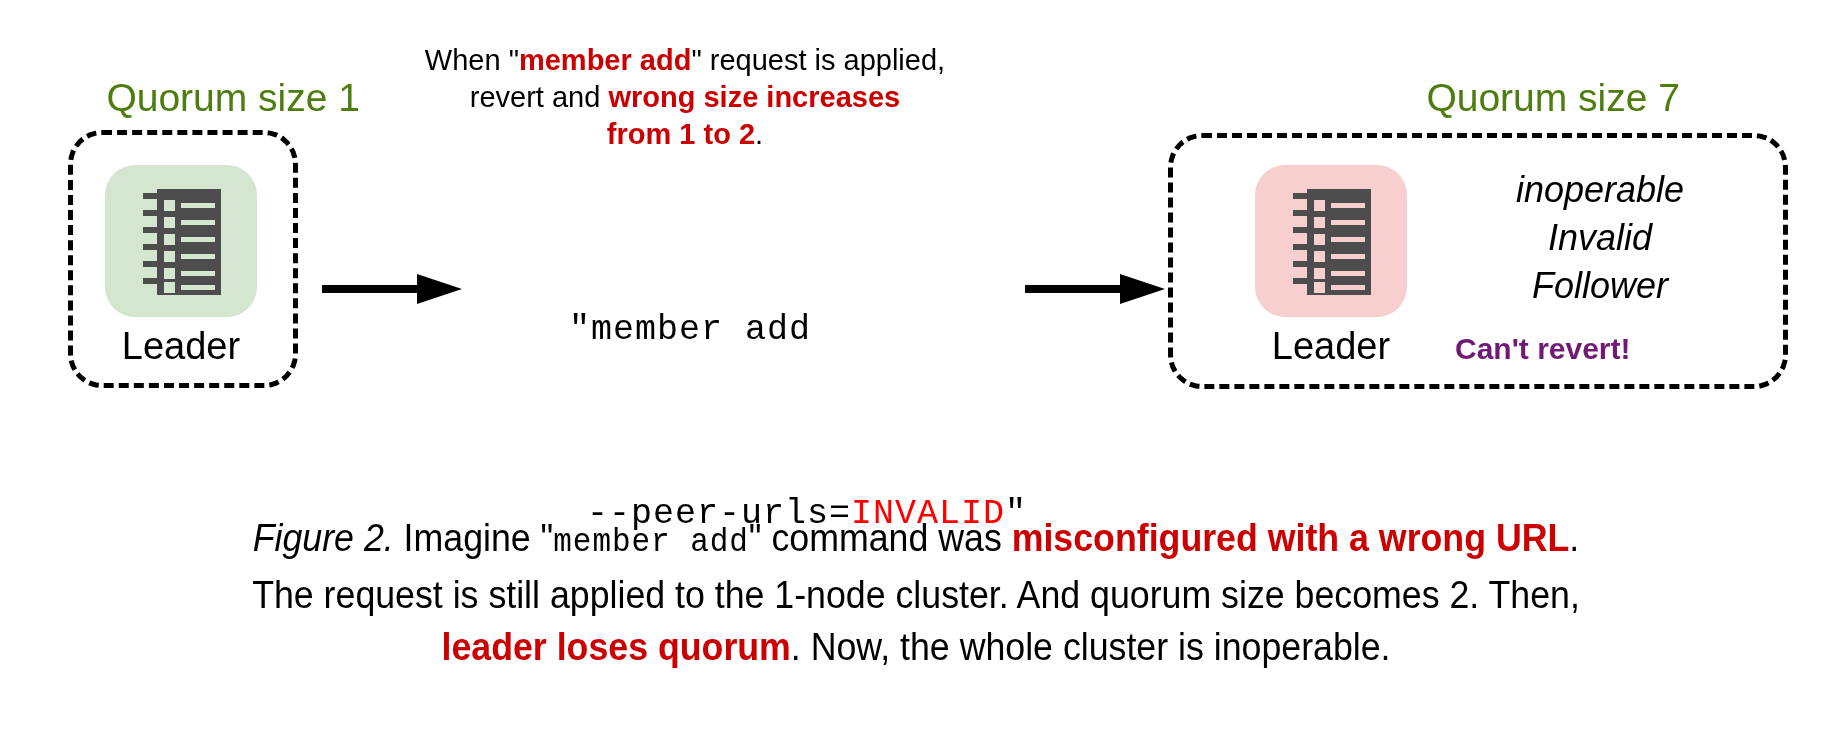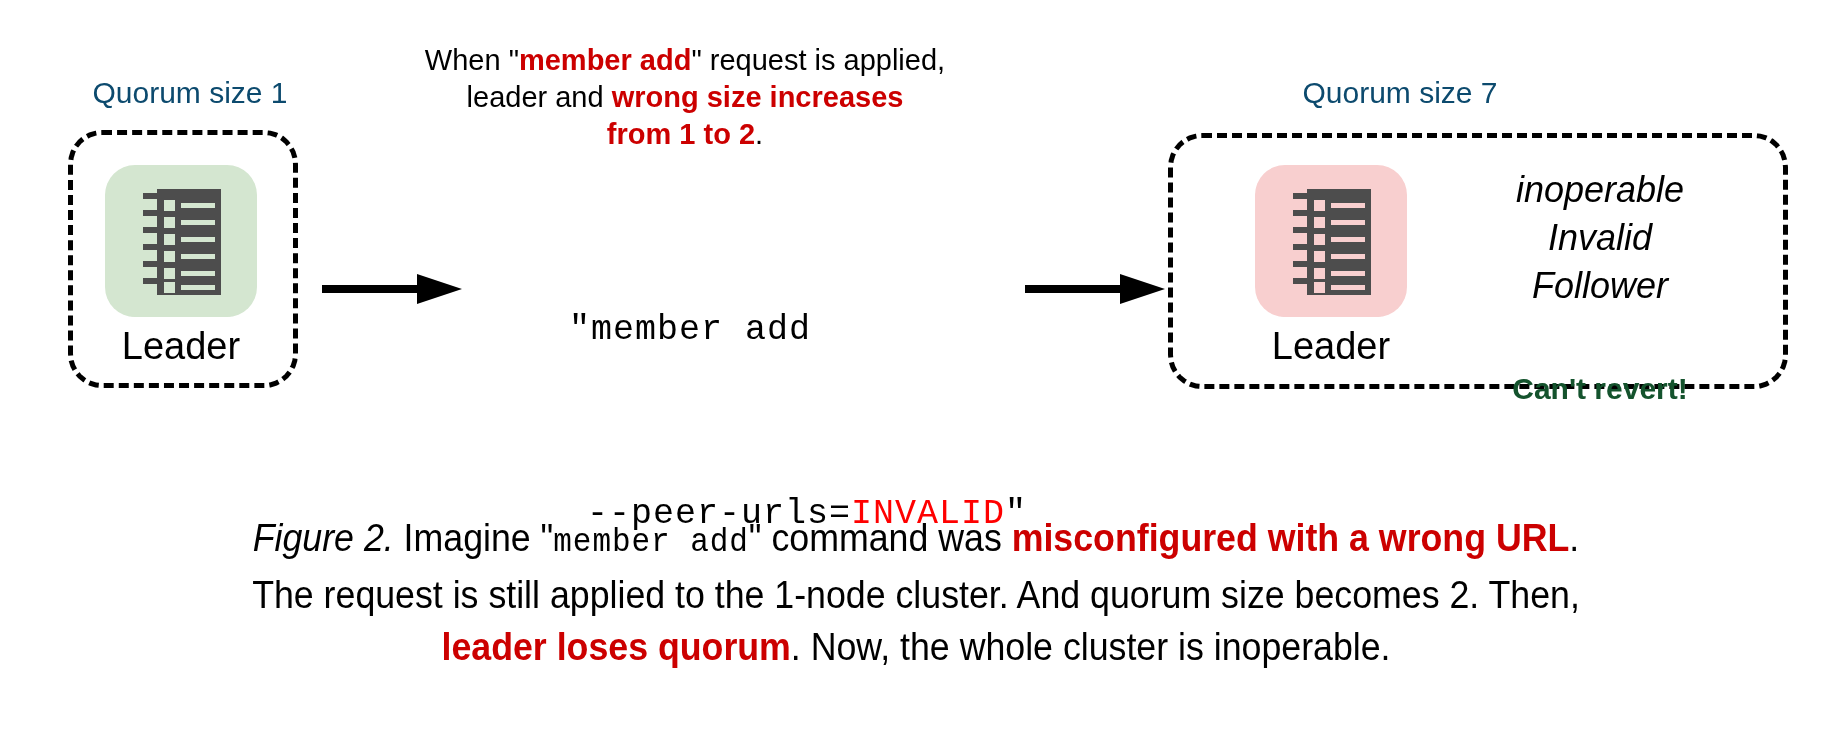--- a/index.html
+++ b/index.html
@@ -19,26 +19,26 @@
     width: 1832px;
     height: 738px;
     background: #ffffff;
   }
 
   
   .abs { position: absolute; }
 
   
   .cluster-title {
-    font-size: 30px;
+    font-size: 39px;
     line-height: 1;
     font-weight: 400;
-    color: #0c4a6e;
+    color: #4d7c0f;
     white-space: nowrap;
-    text-align: center;
+    text-align: right;
   }
 
   
   .cluster-box {
     border: 5px dashed #000000;
     border-radius: 34px;
     box-sizing: border-box;
     background: transparent;
   }
 
@@ -110,23 +110,22 @@
     font-size: 36px;
     line-height: 48px;
     font-style: italic;
     text-align: center;
     font-weight: 400;
   }
   .status-alert {
     font-size: 30px;
     line-height: 1;
     font-weight: 700;
-    color: #14532d;
-    text-align: center;
-    margin-top: 40px;
+    color: #701a75;
+    text-align: left;
   }
 
   
   .caption {
     position: absolute;
     left: 0;
     top: 512px;
     width: 1832px;
     text-align: center;
     font-size: 38px;
@@ -190,21 +189,21 @@
       <rect x="0" y="13" width="103" height="8" fill="#000"></rect>
       <polygon points="95,2 140,17 95,32" fill="#000"></polygon>
     </svg>
   </div>
 
   <div class="abs top-note" style="left:400px; top:42px; width:570px;">
     <div>
       <span>When "</span><b>member add</b><span>" request is applied,</span>
     </div>
     <div>
-      <span>leader and </span><b>wrong size increases</b>
+      <span>revert and </span><b>wrong size increases</b>
     </div>
     <div>
       <b>from 1 to 2</b><span>.</span>
     </div>
   </div>
 
   <div class="abs cmd" style="left:455px; top:215px; width:470px;">
     <div>"member add</div>
     <div>
       <span>--peer-urls=</span><span class="invalid">INVALID</span><span>"</span>

